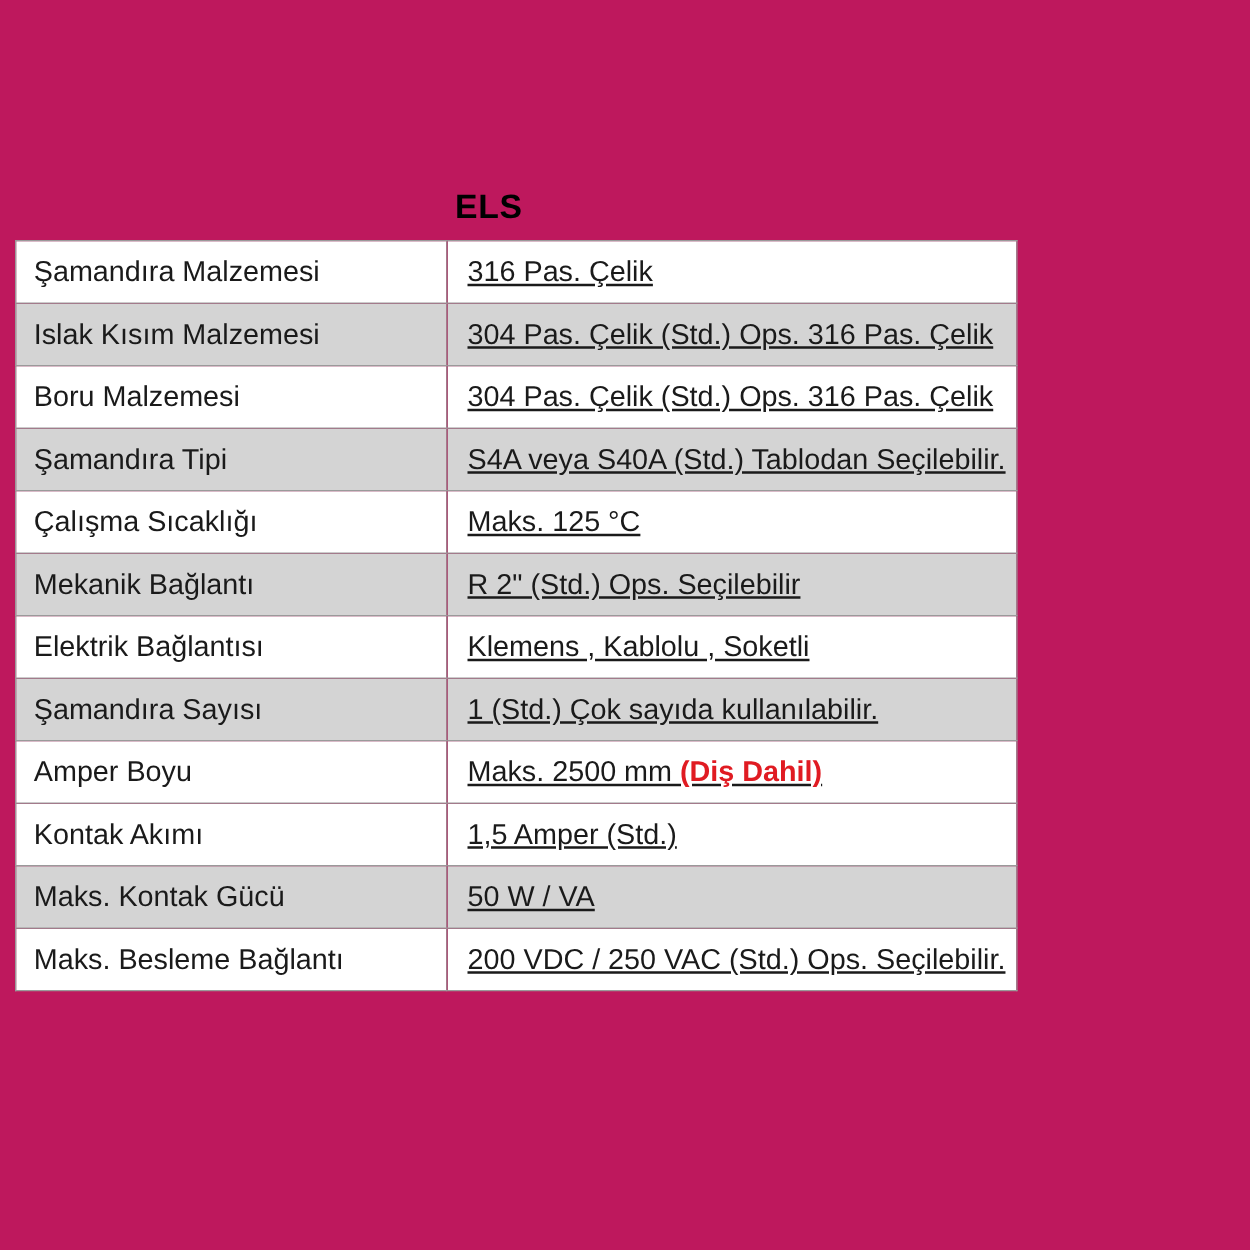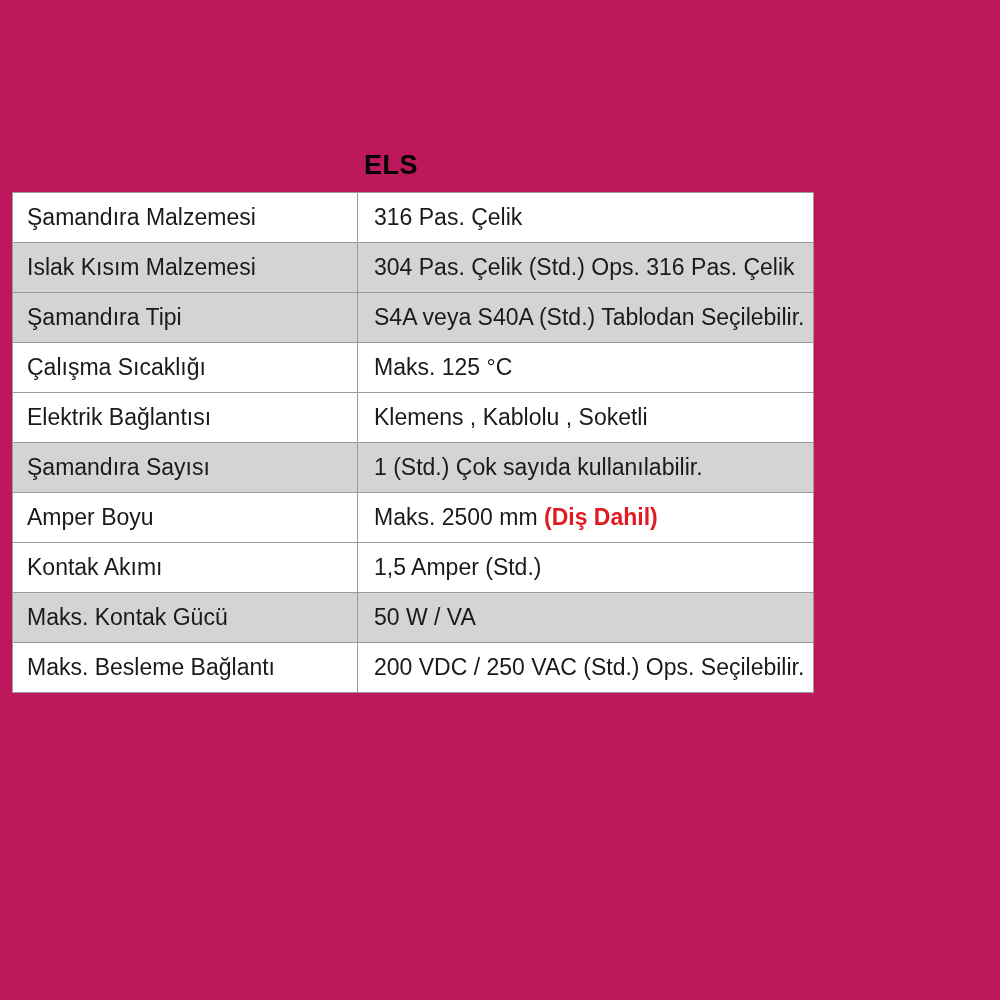--- a/index.html
+++ b/index.html
@@ -50,20 +50,21 @@
   }
   .spec-table tr.odd td {
     background: #ffffff;
   }
   .spec-table tr.even td {
     background: #d4d4d4;
     margin-top: 48px;
   }
   .spec-table td.value {
     padding-left: 16px;
+    text-decoration: underline;
   }
   .accent {
     color: #e01b22;
     font-weight: bold;
   }
 </style>
 </head>
 <body>
 
 <div id="page">
@@ -73,27 +74,35 @@
   <table class="spec-table">
     <tbody>
         <tr class="odd">
           <td class="label">Şamandıra Malzemesi</td>
           <td class="value"><span>316 Pas. Çelik</span></td>
         </tr>
         <tr class="even">
           <td class="label">Islak Kısım Malzemesi</td>
           <td class="value"><span>304 Pas. Çelik (Std.) Ops. 316 Pas. Çelik</span></td>
         </tr>
+        <tr class="odd">
+          <td class="label">Boru Malzemesi</td>
+          <td class="value"><span>304 Pas. Çelik (Std.) Ops. 316 Pas. Çelik</span></td>
+        </tr>
         <tr class="even">
           <td class="label">Şamandıra Tipi</td>
           <td class="value"><span>S4A veya S40A (Std.) Tablodan Seçilebilir.</span></td>
         </tr>
         <tr class="odd">
           <td class="label">Çalışma Sıcaklığı</td>
           <td class="value"><span>Maks. 125 °C</span></td>
+        </tr>
+        <tr class="even">
+          <td class="label">Mekanik Bağlantı</td>
+          <td class="value"><span>R 2"  (Std.) Ops. Seçilebilir</span></td>
         </tr>
         <tr class="odd">
           <td class="label">Elektrik Bağlantısı</td>
           <td class="value"><span>Klemens , Kablolu , Soketli</span></td>
         </tr>
         <tr class="even">
           <td class="label">Şamandıra Sayısı</td>
           <td class="value"><span>1 (Std.) Çok sayıda kullanılabilir.</span></td>
         </tr>
         <tr class="odd">

